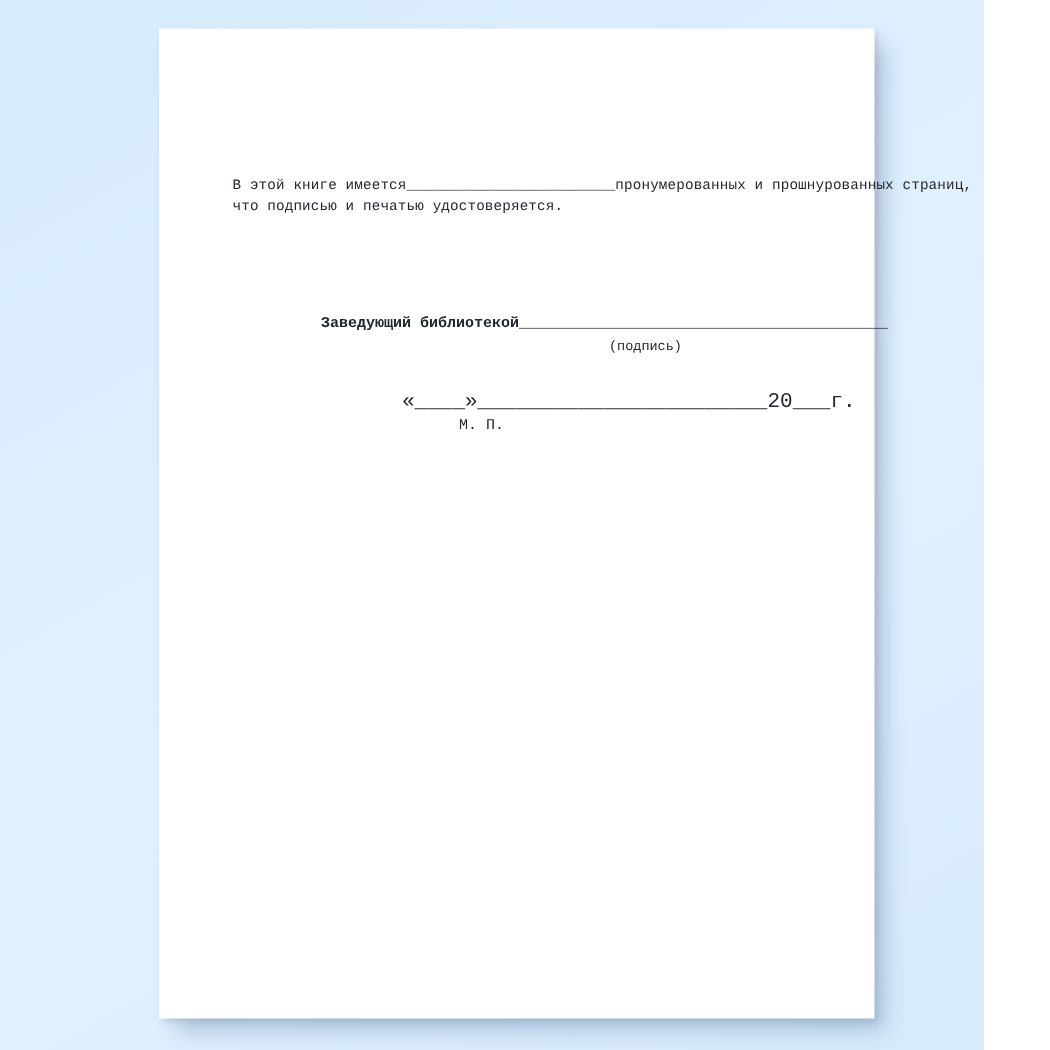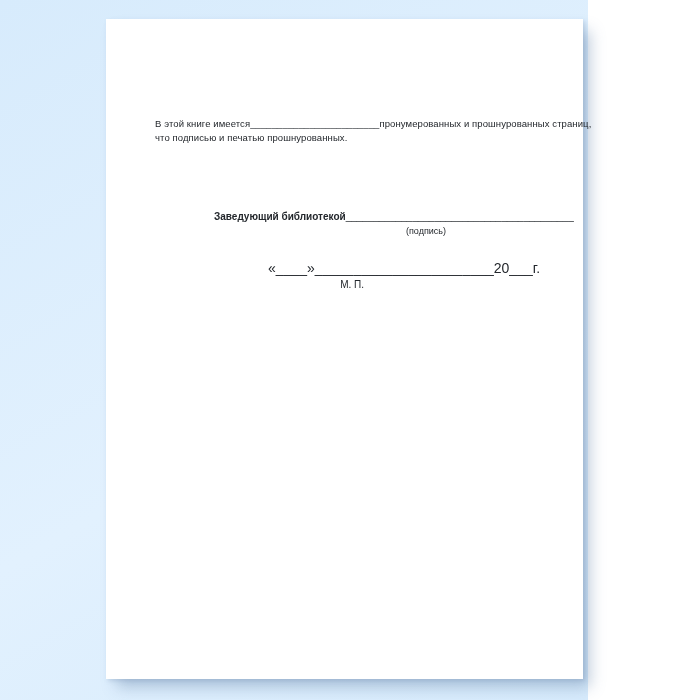--- a/index.html
+++ b/index.html
@@ -7,24 +7,24 @@
     --background_light: #e2f1fe;
     --paper: #ffffff;
     --text: #23272c;
   }
   * { margin: 0; padding: 0; box-sizing: border-box; }
   html, body { width: 700px; height: 700px; }
   body { overflow: hidden; }
 
   .stage {
     position: relative;
-    width: 588px;
+    width: 656px;
     height: 700px;
     background: linear-gradient(150deg, var(--background) 0%, var(--background_light) 55%, var(--background) 100%);
-    font-family: Liberation Sans, sans-serif;
+    font-family: Liberation Mono, monospace;
     color: var(--text);
   }
 
   .paper {
     position: absolute;
     left: 106px;
     top: 19px;
     width: 477px;
     height: 660px;
     background: var(--paper);
@@ -64,36 +64,36 @@
   .date-row {
     position: absolute;
     left: 162px;
     top: 241px;
     font-size: 14px;
     white-space: nowrap;
   }
 
   .mp {
     position: absolute;
-    left: 188px;
+    left: 200px;
     top: 260px;
     width: 70px;
-    text-align: right;
+    text-align: left;
     font-size: 10px;
   }
 </style>
 </head>
 <body>
 
 <div class="stage">
   <div class="paper">
 
     <div class="para">
       <div>В этой книге имеется________________________пронумерованных и прошнурованных страниц,</div>
-      <div>что подписью и печатью прошнурованных.</div>
+      <div>что подписью и печатью удостоверяется.</div>
     </div>
 
     <div class="sig-row"><span class="bold">Заведующий библиотекой</span><span>_________________________________________</span></div>
 
     <div class="podpis">(подпись)</div>
 
     <div class="date-row">«____»_______________________20___г.</div>
 
     <div class="mp">М. П.</div>
 

